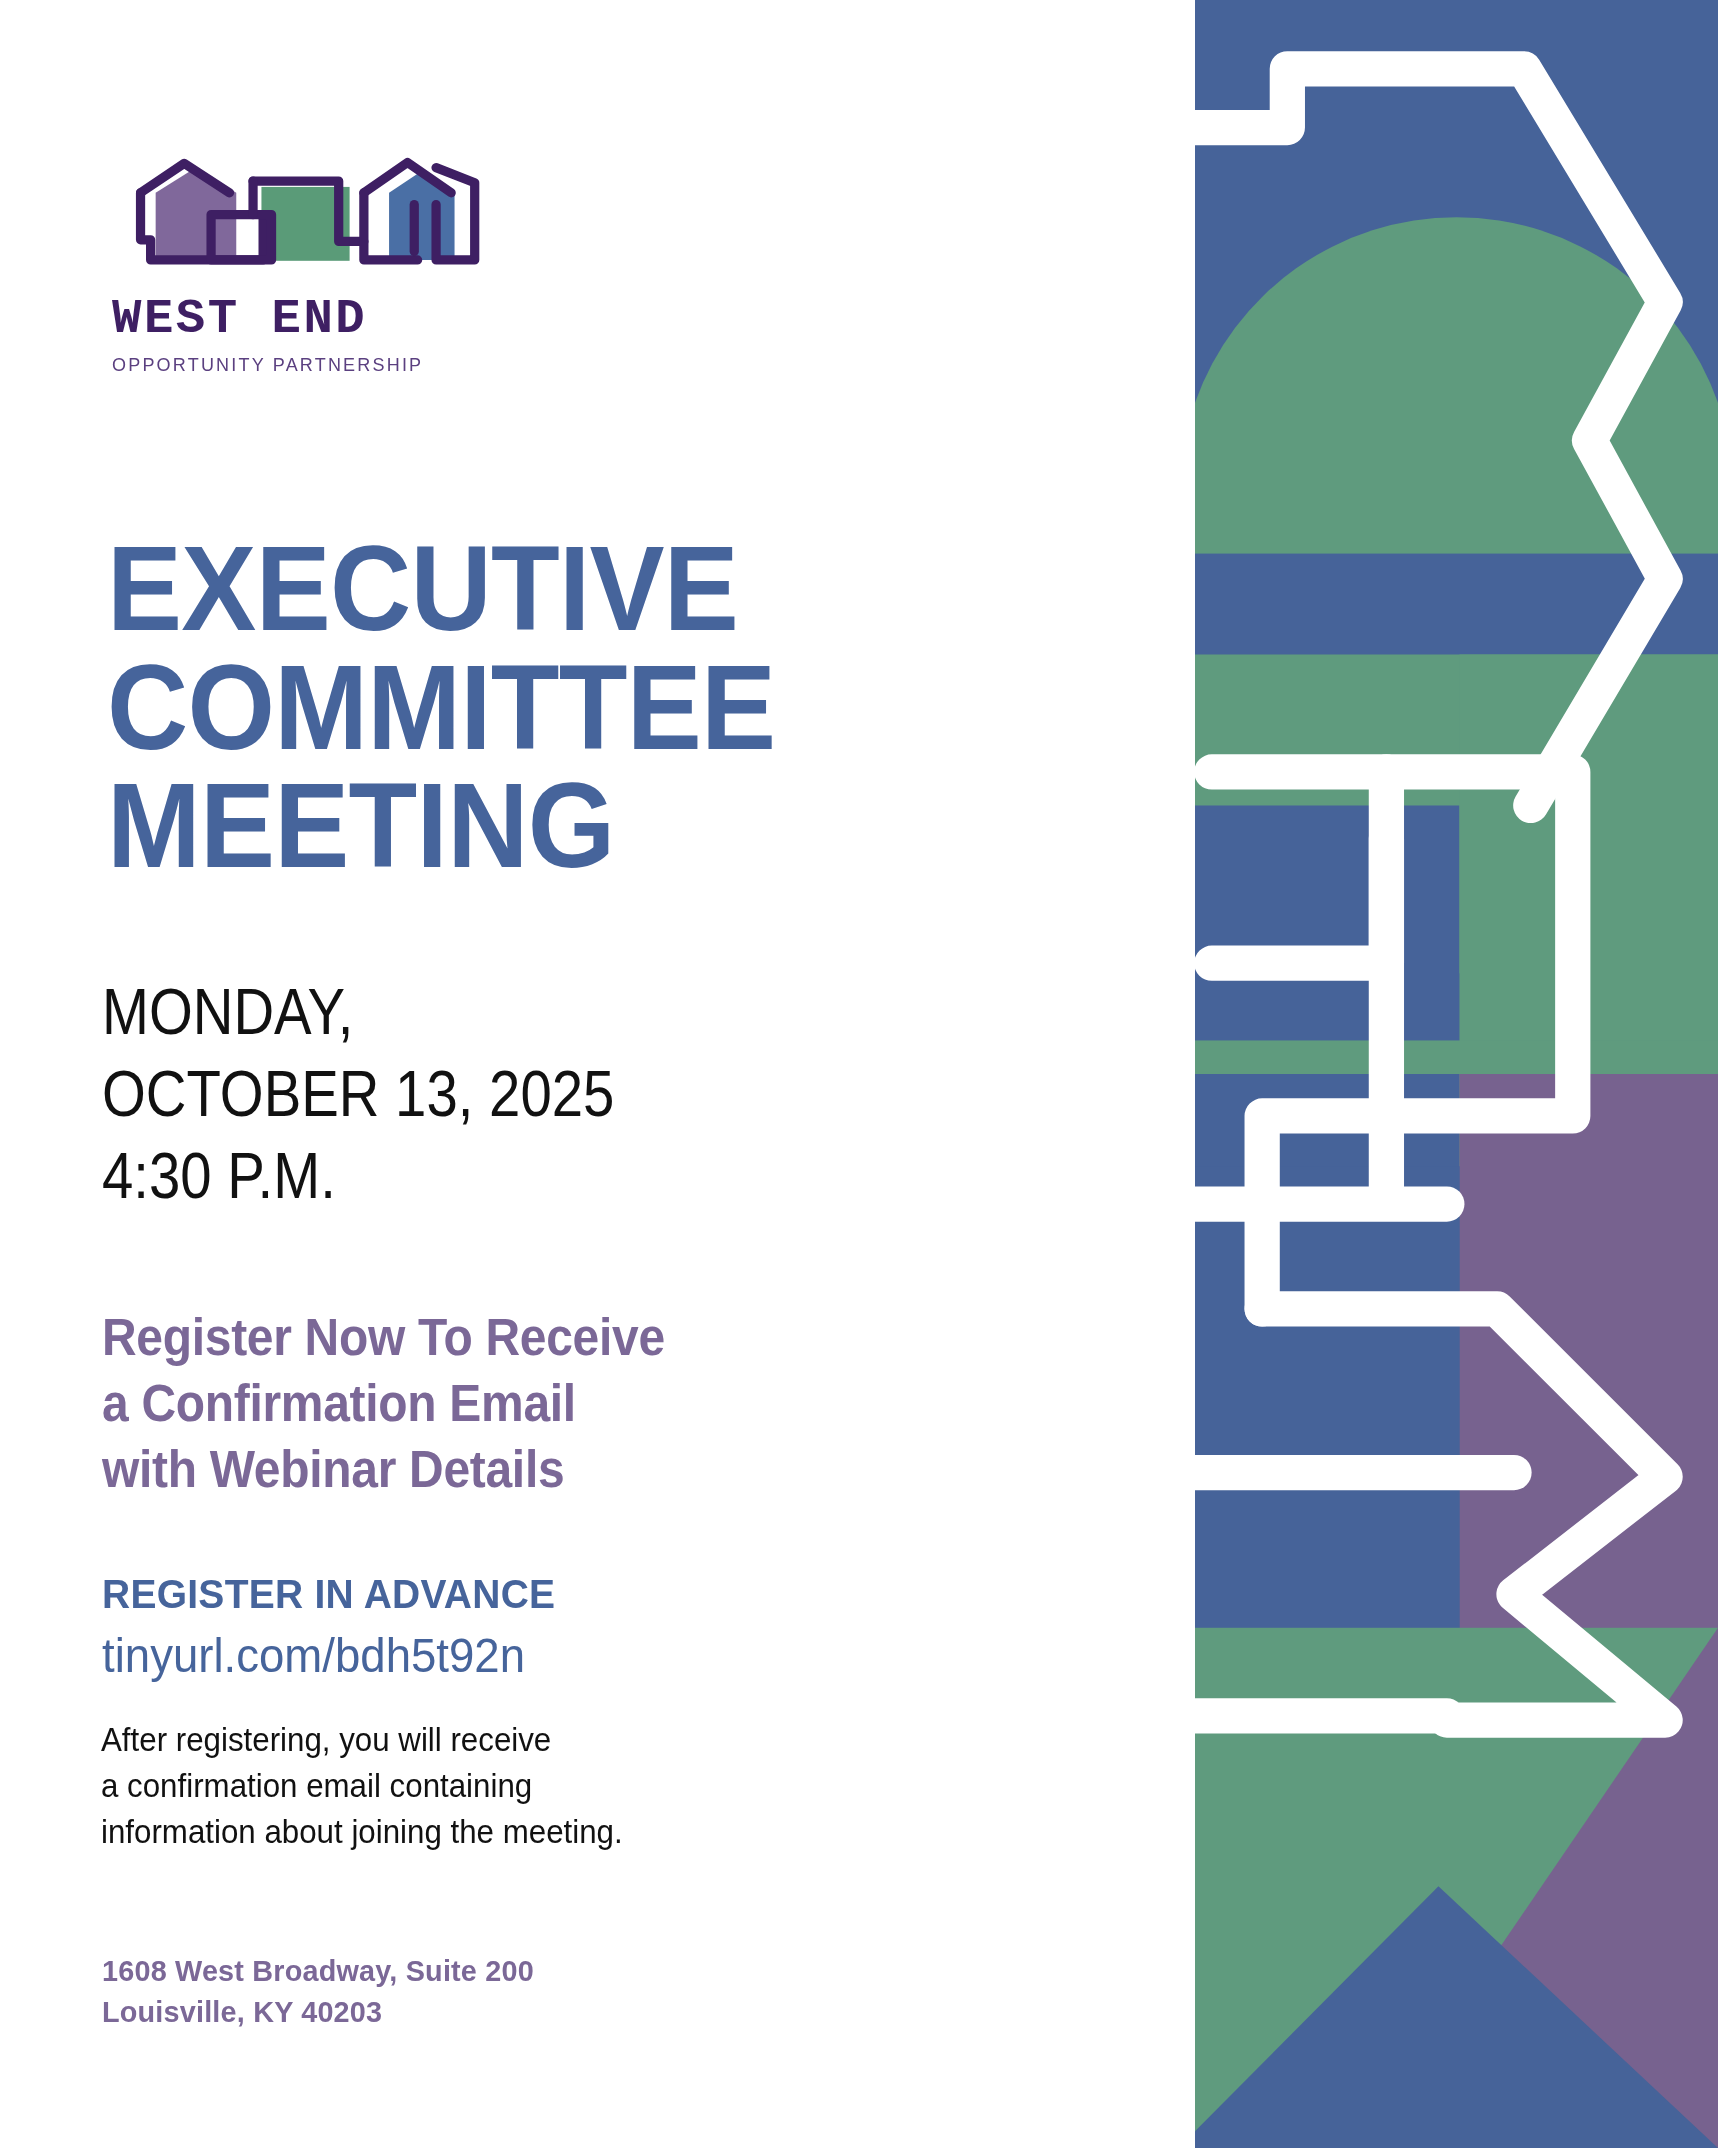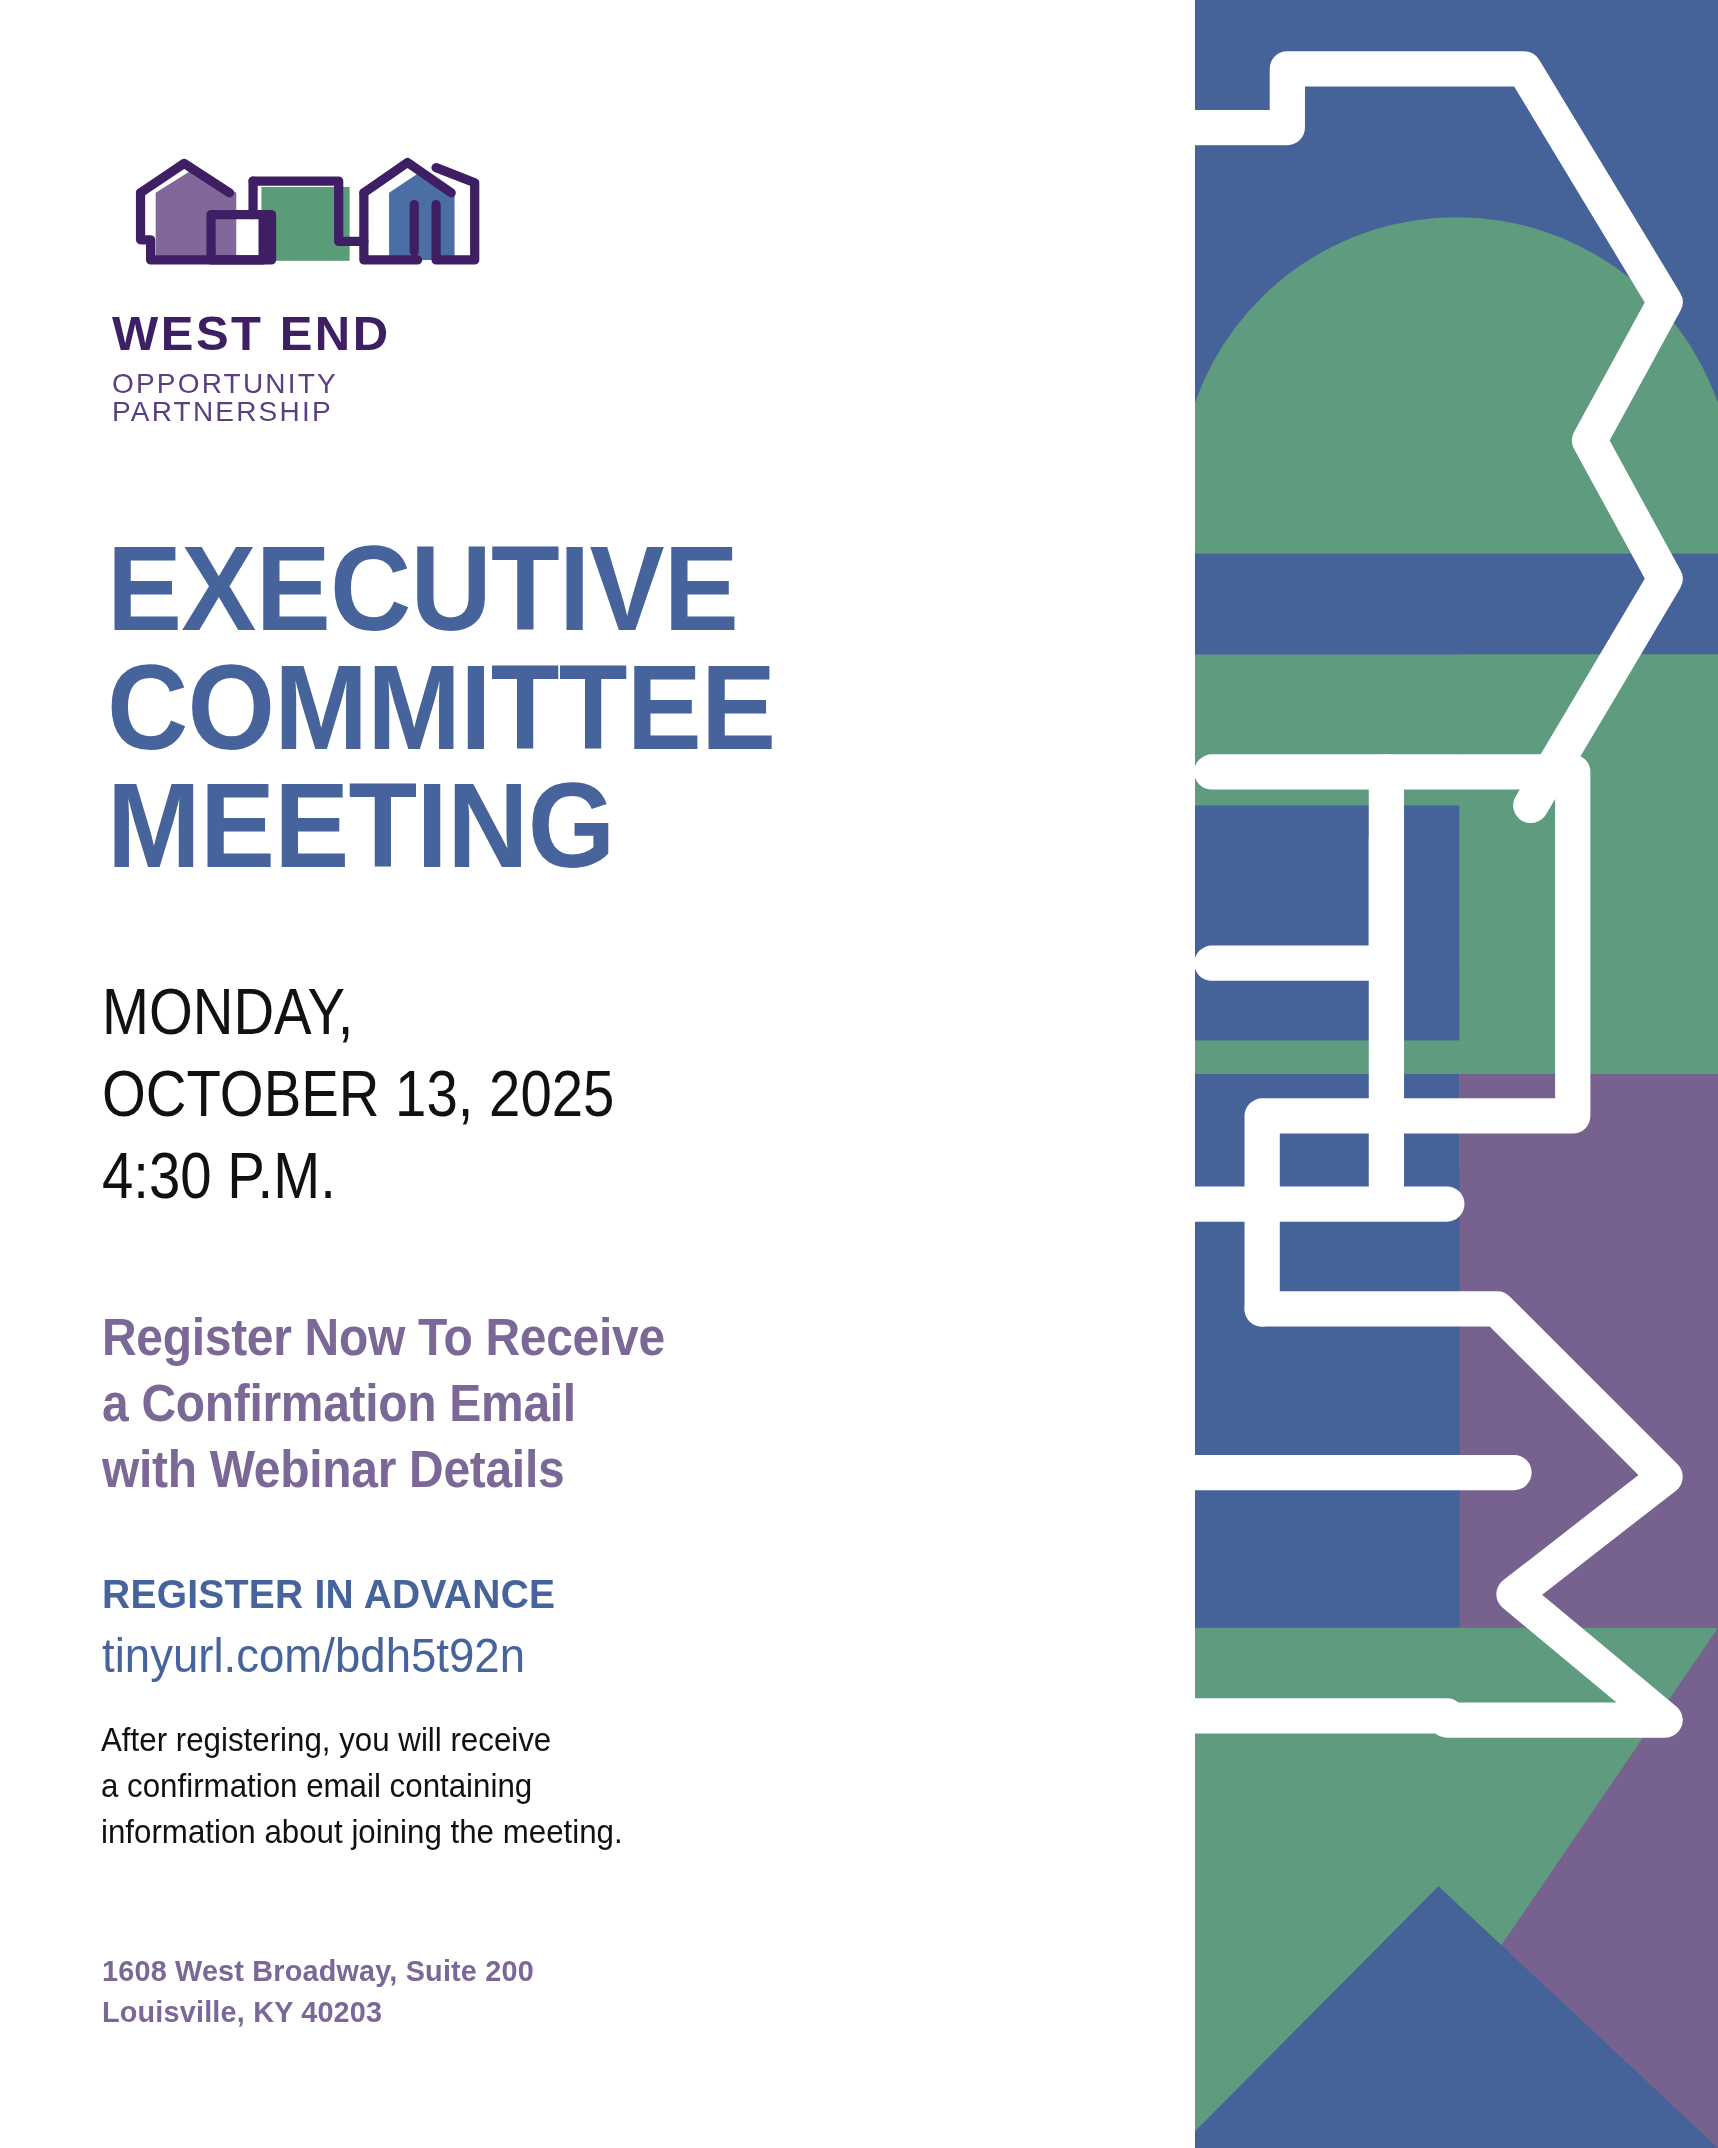--- a/index.html
+++ b/index.html
@@ -38,31 +38,31 @@
     left: 112px;
     top: 149px;
     width: 436px;
   }
   .logo-mark {
     display: block;
     width: 403px;
     height: 143px;
   }
   .logo-wordmark {
-    margin-top: 17px;
+    margin-top: 3px;
     font-size: 49px;
     font-weight: bold;
     letter-spacing: 2.5px;
     color: #3E1F63;
     line-height: 1;
-    font-family: Liberation Sans, sans-serif;
+    font-family: Liberation Mono, monospace;
   }
   .logo-tagline {
     margin-top: 11.7px;
-    font-size: 28px;
+    font-size: 18px;
     letter-spacing: 2.2px;
     color: #5B4080;
     line-height: 1;
     font-family: "Liberation Sans", sans-serif;
   }
 
   
   .headline {
     position: absolute;
     left: 107px;

